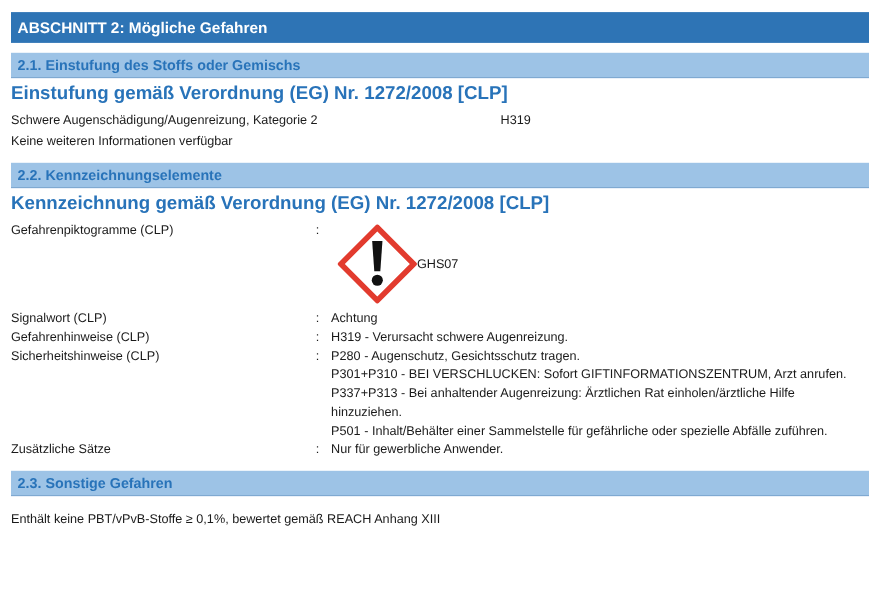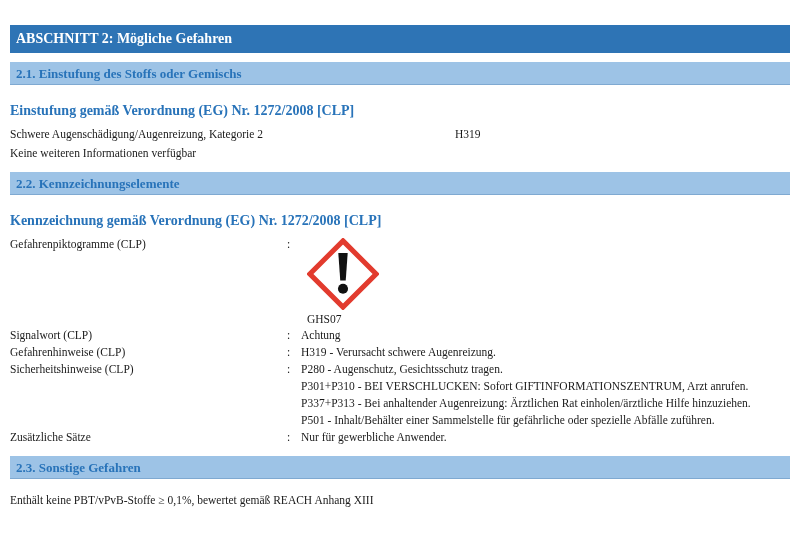--- a/index.html
+++ b/index.html
@@ -3,21 +3,21 @@
 <meta charset="utf-8">
 <style>
   * { box-sizing: border-box; }
   html, body { margin: 0; padding: 0; background: #ffffff; }
   body {
     width: 800px; height: 548px;
     font-family: "Liberation Sans", sans-serif;
     color: #1a1a1a;
     overflow: hidden;
   }
-  .page { padding: 25px 10px 0 10px; font-family: Liberation Serif, serif; }
+  .page { padding: 11px 10px 0 10px; }
 
   .hbar {
     background: var(--header_bar, #2e74b5);
     color: #ffffff;
     font-weight: bold;
     font-size: 14px;
     height: 28px;
     line-height: 28px;
     padding-left: 6px;
     margin-bottom: 9px;
@@ -28,22 +28,22 @@
     color: var(--accent, #2873b9);
     font-weight: bold;
     font-size: 13px;
     height: 23px;
     line-height: 23px;
     padding-left: 6px;
     border-bottom: 1px solid var(--section_bar_edge, #7fa9d1);
   }
 
   .heading {
-    margin: 18px 0 7px 0;
-    font-size: 14px;
+    margin: 4px 0 7px 0;
+    font-size: 17px;
     font-weight: bold;
     color: var(--accent, #2873b9);
   }
 
   .plain {
     font-size: 11.5px;
     line-height: 16px;
     margin: 2px 0;
   }
   .plain.last-of-21 { margin-bottom: 11px; }
@@ -62,22 +62,21 @@
     align-items: flex-start;
     font-size: 11.5px;
     line-height: 17px;
   }
   .row .label { width: 277px; flex: none; }
   .row .colon { width: 14px; flex: none; }
   .row .value { flex: 1; max-width: 497px; }
 
   .picto-wrap {
     display: inline-flex;
-    flex-direction: column;
-    align-items: flex-start;
+    align-items: center;
     margin-left: 6px;
     margin-top: 2px;
   }
   .picto-wrap svg { display: block; }
   .picto-caption {
     font-size: 11.5px;
     line-height: 16px;
     margin-top: 1px;
     color: #1a1a1a;
   }

